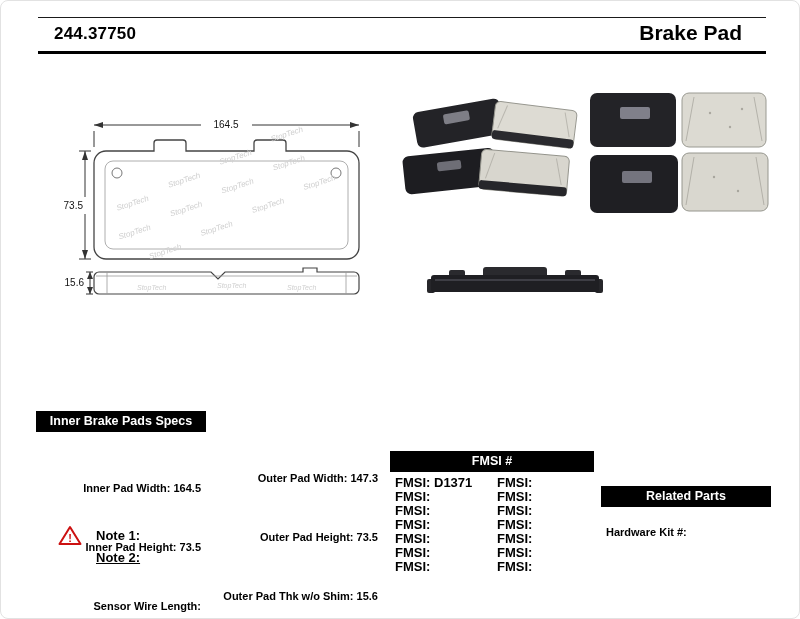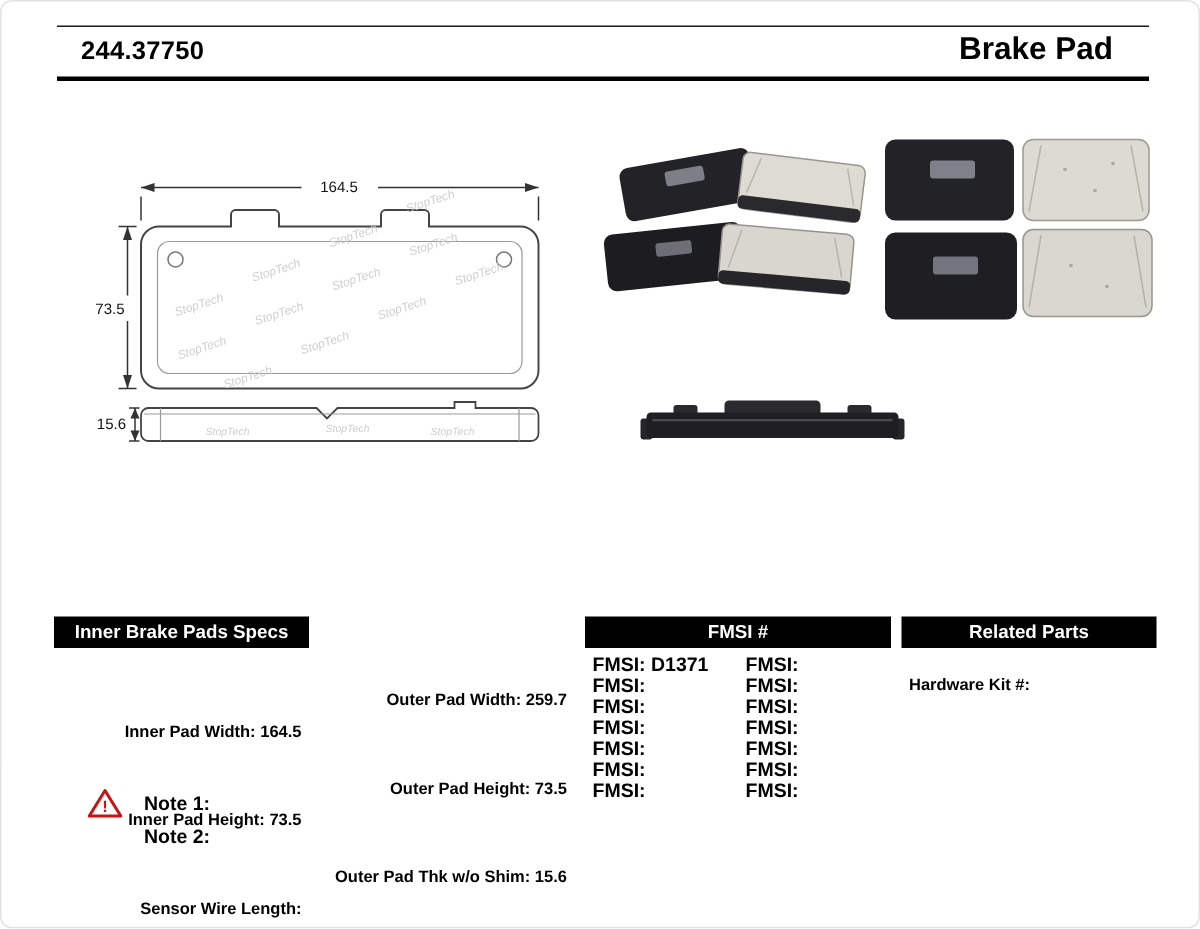--- a/index.html
+++ b/index.html
@@ -9,40 +9,40 @@
     border:1px solid #e2e2e2; border-radius:8px; overflow:hidden;
     font-family:"Liberation Sans", sans-serif; color:#000;
   }
   .rule-thin  { position:absolute; left:37px; right:33px; top:16px; height:1px; background:#1a1a1a; }
   .rule-thick { position:absolute; left:37px; right:33px; top:50px; height:3px; background:#000; }
   .part-number   { position:absolute; left:53px; top:23px; font-size:17px; font-weight:700; letter-spacing:0.2px; }
   .product-title { position:absolute; right:57px; top:20px; font-size:21px; font-weight:700; }
   svg.abs { position:absolute; }
 
   .tables { position:absolute; left:35px; top:410px; width:736px; display:flex; gap:7px; }
-  .spec-col { display:flex; flex-direction:column; }
+  .spec-col { display:flex; flex-direction:column;justify-content:center; }
   .col-inner   { width:170px; }
   .col-outer   { width:170px; }
   .col-fmsi    { width:204px; }
   .col-related { width:170px; }
   .spec-col .hdr {
     background:#000; color:#fff; font-weight:700; font-size:12.5px;
     text-align:center; padding:3px 2px 4px;
   }
   .spec-col .rows { padding-top:4px; }
   .spec-row { font-size:11px; font-weight:700; line-height:14px; white-space:nowrap; }
   .align-right { text-align:right; padding-right:5px;margin-top:45px; }
   .align-left  { text-align:left;  padding-left:5px;margin-top:14px; }
   .fmsi-row { display:flex; }
   .fmsi-row span { flex:1; font-size:13px; font-weight:700; line-height:14px; padding-left:5px; white-space:nowrap; }
 
   .notes { position:absolute; left:57px; top:524px; }
   .note-row { display:flex; align-items:center; gap:14px; height:21px; }
   .note-row + .note-row { margin-top:1px; }
-  .note-row.indent { margin-left:38px; }
+  .note-row.indent { margin-left:38px;text-decoration:underline; }
   .note-label { font-size:13px; font-weight:700; }
 </style>
 </head>
 <body>
 
 <div class="page">
 
   <div class="rule-thin"></div>
   <div class="part-number">244.37750</div>
   <div class="product-title">Brake Pad</div>
@@ -177,21 +177,21 @@
       <div class="hdr">Inner Brake Pads Specs</div>
       <div class="rows">
         <div class="spec-row align-right">Inner Pad Width: 164.5</div>
         <div class="spec-row align-right">Inner Pad Height: 73.5</div>
         <div class="spec-row align-right">Sensor Wire Length:</div>
       </div>
     </div>
 
     <div class="spec-col col-outer">
       <div class="rows">
-        <div class="spec-row align-right">Outer Pad Width: 259.7</div>
+        <div class="spec-row align-right">Outer Pad Width: 147.3</div>
         <div class="spec-row align-right">Outer Pad Height: 73.5</div>
         <div class="spec-row align-right">Outer Pad Thk w/o Shim: 15.6</div>
       </div>
     </div>
 
     <div class="spec-col col-fmsi">
       <div class="hdr">FMSI #</div>
       <div class="rows">
         <div class="fmsi-row">
           <span>FMSI: D1371</span>

